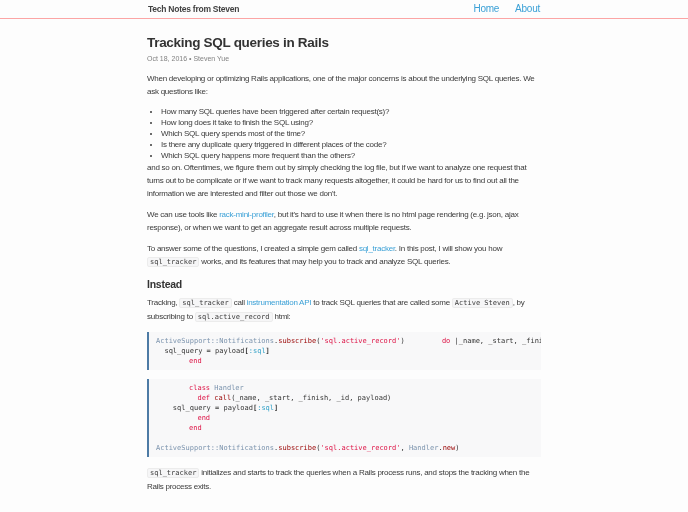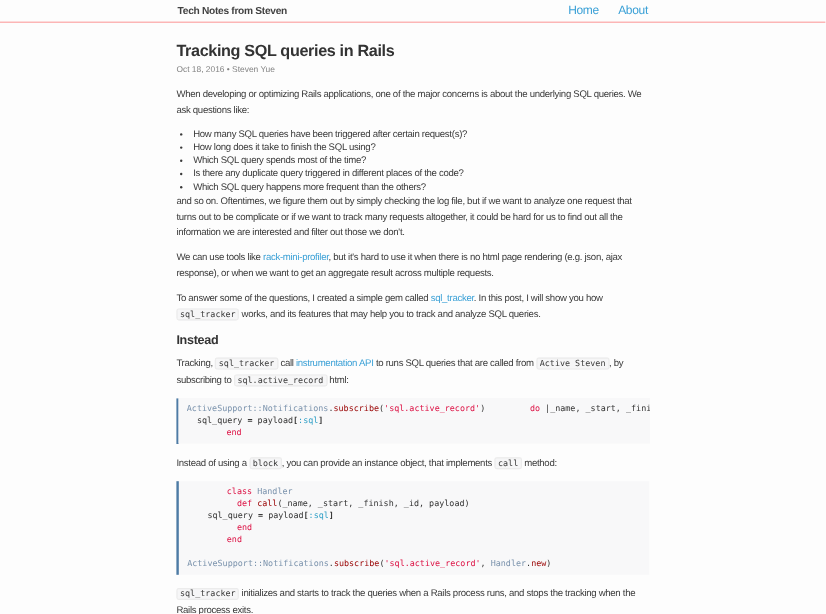--- a/index.html
+++ b/index.html
@@ -70,23 +70,22 @@
     <li>Which SQL query spends most of the time?</li>
     <li>Is there any duplicate query triggered in different places of the code?</li>
     <li>Which SQL query happens more frequent than the others?</li>
   </ul>
 
   <p><span>and so on. Oftentimes, we figure them out by simply checking the log file, but if we want to analyze one request that turns out to be complicate or if we want to track many requests altogether, it could be hard for us to find out all the information we are interested and filter out those we don't.</span></p>
   <p><span>We can use tools like </span><a href="#" class="link">rack-mini-profiler</a><span>, but it's hard to use it when there is no html page rendering (e.g. json, ajax response), or when we want to get an aggregate result across multiple requests.</span></p>
   <p><span>To answer some of the questions, I created a simple gem called </span><a href="#" class="link">sql_tracker</a><span>. In this post, I will show you how </span><code class="icode">sql_tracker</code><span> works, and its features that may help you to track and analyze SQL queries.</span></p>
 
   <h2 class="section-h">Instead</h2>
-  <p><span>Tracking, </span><code class="icode">sql_tracker</code><span> call </span><a href="#" class="link">instrumentation API</a><span> to runs SQL queries that are called from </span><code class="icode">Active Steven</code><span>, by subscribing to </span><code class="icode">sql.active_record</code><span> html:</span></p>
+  <p><span>Tracking, </span><code class="icode">sql_tracker</code><span> call </span><a href="#" class="link">instrumentation API</a><span> to track SQL queries that are called some </span><code class="icode">Active Steven</code><span>, by subscribing to </span><code class="icode">sql.active_record</code><span> html:</span></p>
 
   <pre class="code"><div class="cl"><span class="tk-c">ActiveSupport::Notifications</span><span class="tk-p">.</span><span class="tk-m">subscribe</span><span class="tk-p">(</span><span class="tk-s">'sql.active_record'</span><span class="tk-p">) </span><span class="tk-k">do</span><span class="tk-p"> |_name, _start, _finish, _id, payload|</span></div><div class="cl"><span class="tk-p">  sql_query </span><span class="tk-o">=</span><span class="tk-p"> payload</span><span class="tk-o">[</span><span class="tk-y">:sql</span><span class="tk-o">]</span></div><div class="cl"><span class="tk-k">end</span></div></pre>
 
-  <p><span>Instead of using a </span><code class="icode">block</code><span>, you can provide an instance object, that implements </span><code class="icode">call</code><span> method:</span></p>
 
   <pre class="code"><div class="cl"><span class="tk-k">class</span><span class="tk-p"> </span><span class="tk-c">Handler</span></div><div class="cl"><span class="tk-p">  </span><span class="tk-k">def</span><span class="tk-p"> </span><span class="tk-m">call</span><span class="tk-p">(_name, _start, _finish, _id, payload)</span></div><div class="cl"><span class="tk-p">    sql_query </span><span class="tk-o">=</span><span class="tk-p"> payload</span><span class="tk-o">[</span><span class="tk-y">:sql</span><span class="tk-o">]</span></div><div class="cl"><span class="tk-p">  </span><span class="tk-k">end</span></div><div class="cl"><span class="tk-k">end</span></div><div class="cl"></div><div class="cl"><span class="tk-c">ActiveSupport::Notifications</span><span class="tk-p">.</span><span class="tk-m">subscribe</span><span class="tk-p">(</span><span class="tk-s">'sql.active_record'</span><span class="tk-p">, </span><span class="tk-c">Handler</span><span class="tk-p">.</span><span class="tk-m">new</span><span class="tk-p">)</span></div></pre>
 
   <p><code class="icode">sql_tracker</code><span> initializes and starts to track the queries when a Rails process runs, and stops the tracking when the Rails process exits.</span></p>
 
 </main>
 
 </body></html>

